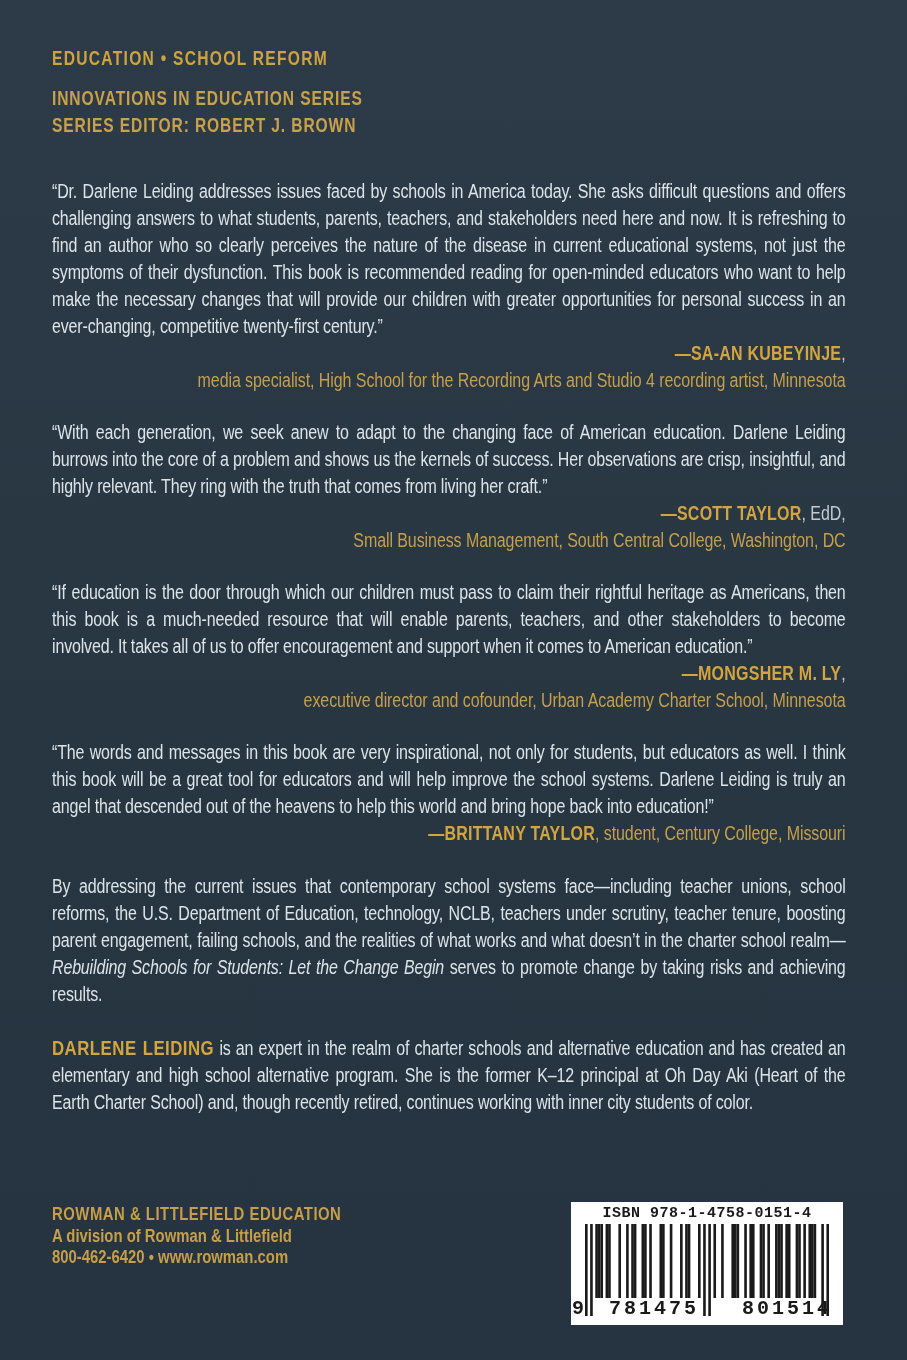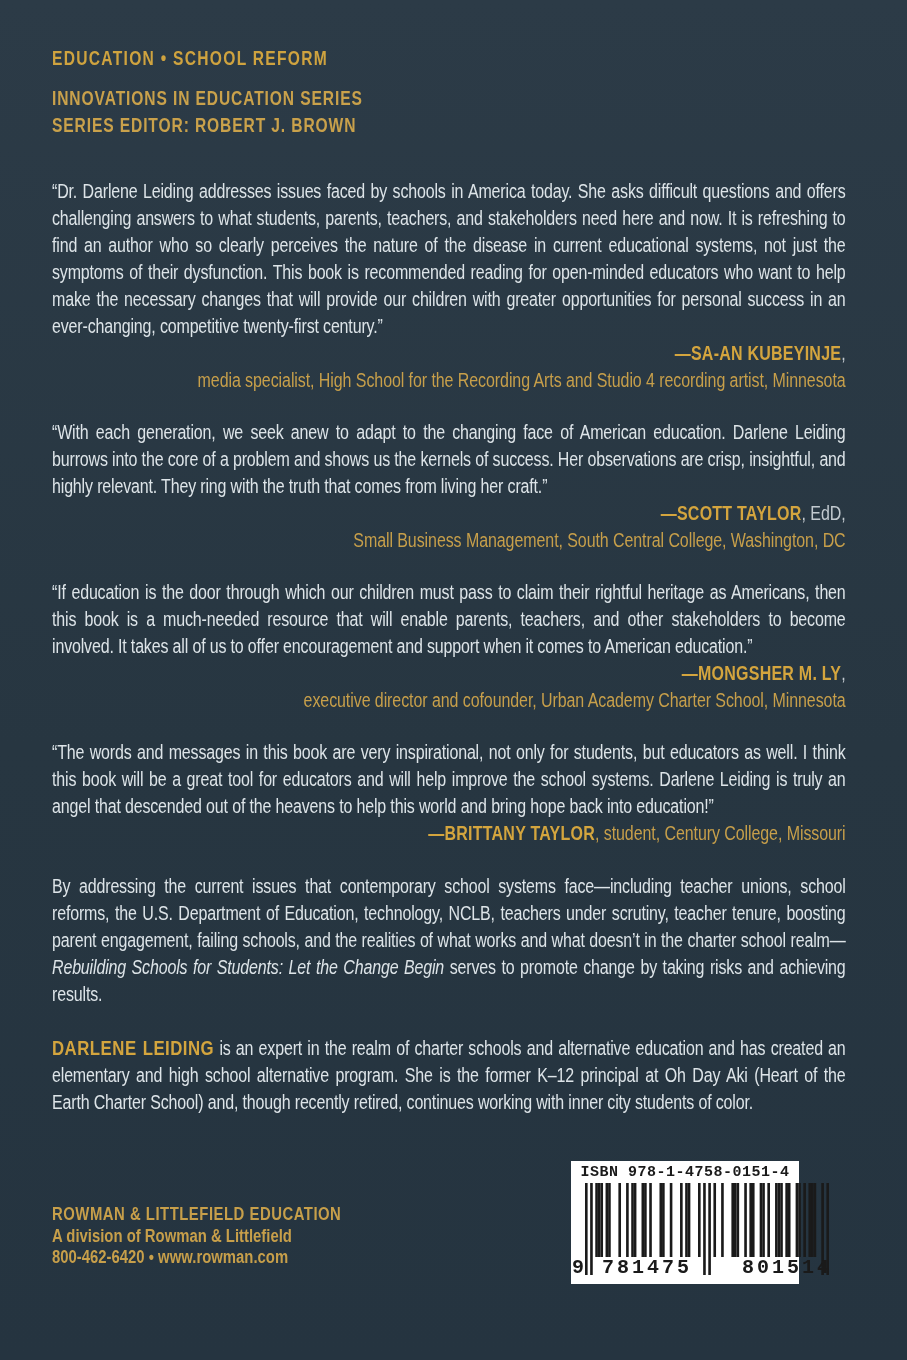--- a/index.html
+++ b/index.html
@@ -34,35 +34,35 @@
     text-align:justify;letter-spacing:-0.2px;
   }
   .bio-name{font-weight:bold;color:#d4a53e;font-size:21px;letter-spacing:0.6px;}
   .publisher{
     position:absolute;left:52px;top:1204px;width:420px;
     transform:scaleX(0.85);transform-origin:0 0;
     color:#c79f4a;font-size:17.5px;line-height:21.5px;font-weight:bold;
   }
   .publisher .pl1{letter-spacing:0.6px;}
   .barcode-box{
-    position:absolute;left:571px;top:1161px;width:228px;height:123px;
+    position:absolute;left:571px;top:1202px;width:272px;height:123px;
     background:#ffffff;
   }
   .isbn-label{
     position:absolute;left:0;top:3px;width:100%;text-align:center;
     font-family:"Liberation Mono",monospace;font-weight:bold;font-size:15px;
     letter-spacing:0.5px;color:#1a1a1a;
   }
   .bars{position:absolute;left:14px;top:22px;width:244px;height:92px;}
   .bdigit{
     position:absolute;top:95px;font-family:"Liberation Mono",monospace;
     font-weight:bold;font-size:20px;color:#1a1a1a;
   }
   .d-left{left:1px;}
-  .d-g1{left:24px;width:104px;text-align:center;letter-spacing:3px;}
+  .d-g1{left:24px;width:104px;text-align:right;letter-spacing:3px;}
   .d-g2{left:144px;width:104px;text-align:center;letter-spacing:3px;margin-left:20px;}
 </style>
 </head>
 <body>
 
 <div class="content">
 
   <div class="cat-line">EDUCATION • SCHOOL REFORM</div>
 
   <div class="series-block">

